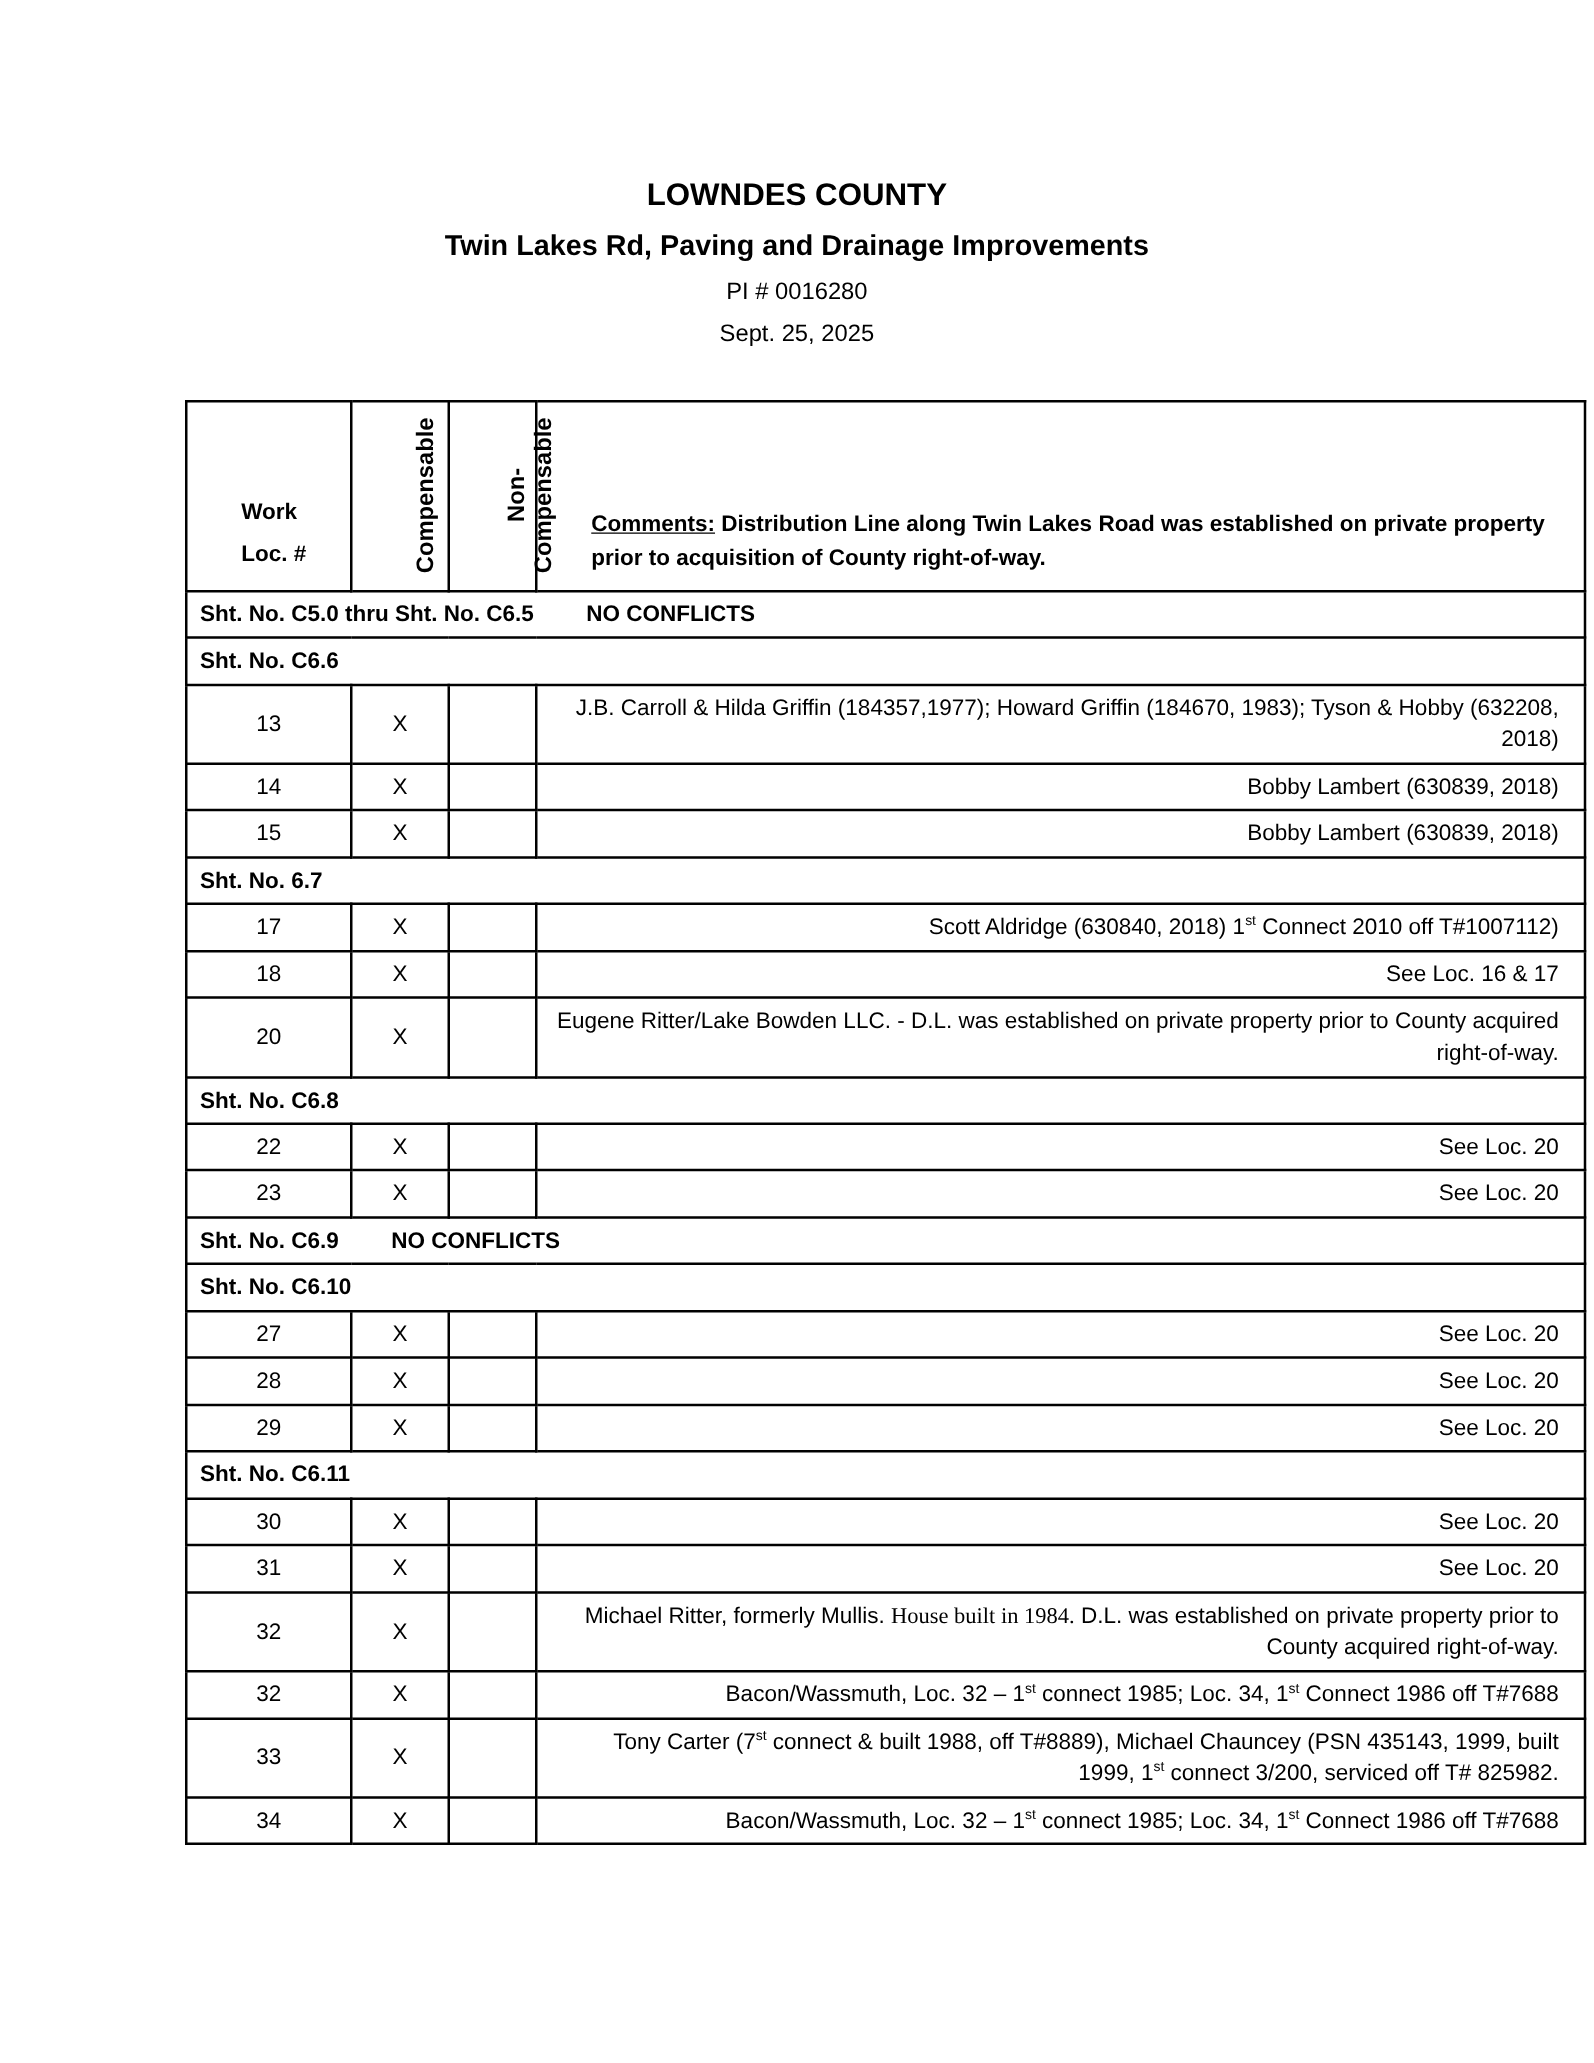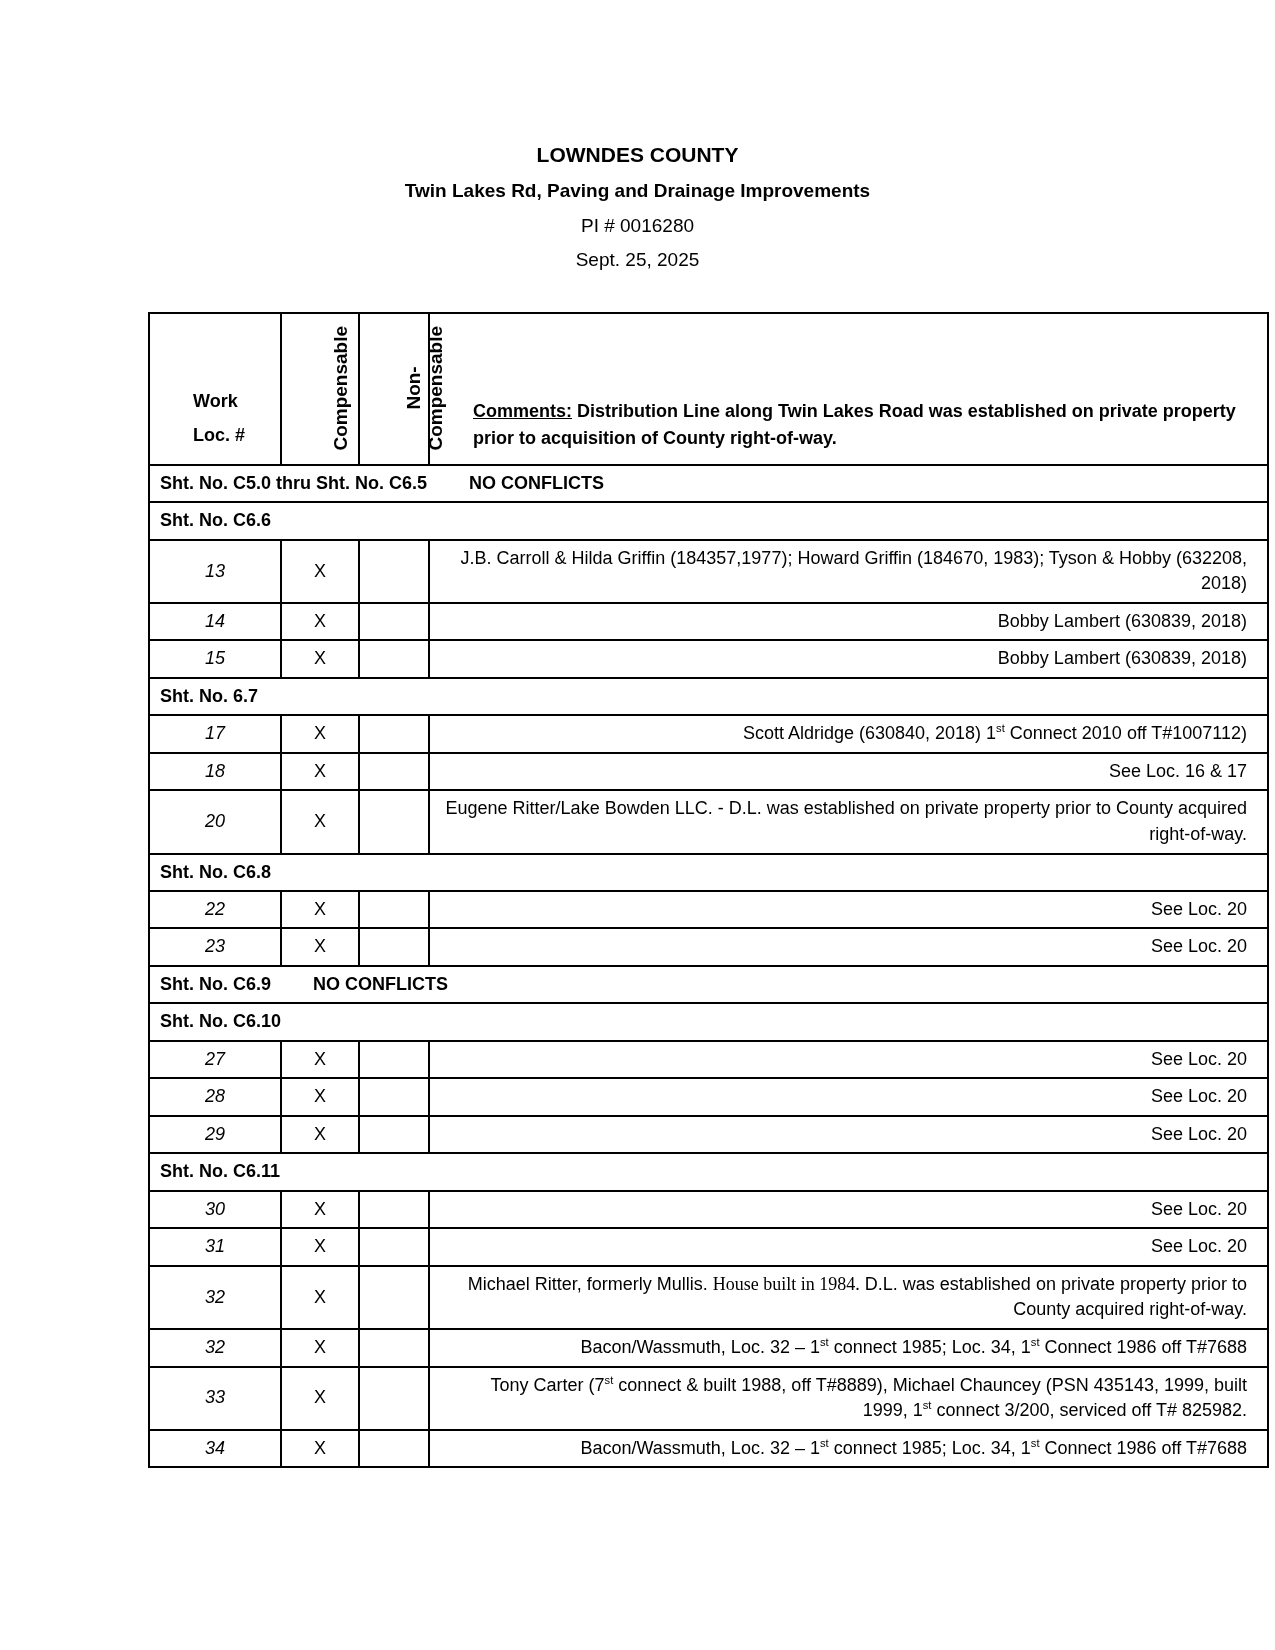--- a/index.html
+++ b/index.html
@@ -12,26 +12,26 @@
     height: 1650px;
     font-family: "Liberation Sans", sans-serif;
     color: #000;
     position: relative;
   }
   .doc-header {
     text-align: center;
     padding-top: 144px;
   }
   .doc-title {
-    font-size: 21px;
+    font-size: 25px;
     font-weight: bold;
     line-height: 1;
   }
   .doc-subtitle {
-    font-size: 19px;
+    font-size: 23px;
     font-weight: bold;
     line-height: 1;
     margin-top: 16px;
   }
   .doc-pi {
     font-size: 19px;
     font-weight: normal;
     line-height: 1;
     margin-top: 16px;
   }
@@ -90,21 +90,20 @@
   td.section-cell {
     font-weight: bold;
     padding: 6px 6px 6px 10px;
     line-height: 1.3;
   }
   .section-note { margin-left: 42px; }
   td.loc-cell {
     text-align: center;
     padding: 5px 0;
     line-height: 1.42;
-    font-style: italic;
   }
   td.mark-cell {
     text-align: center;
     padding: 5px 0;
     line-height: 1.42;
   }
   td.comment-cell {
     text-align: right;
     padding: 5px 20px 5px 12px;
     line-height: 1.42;

